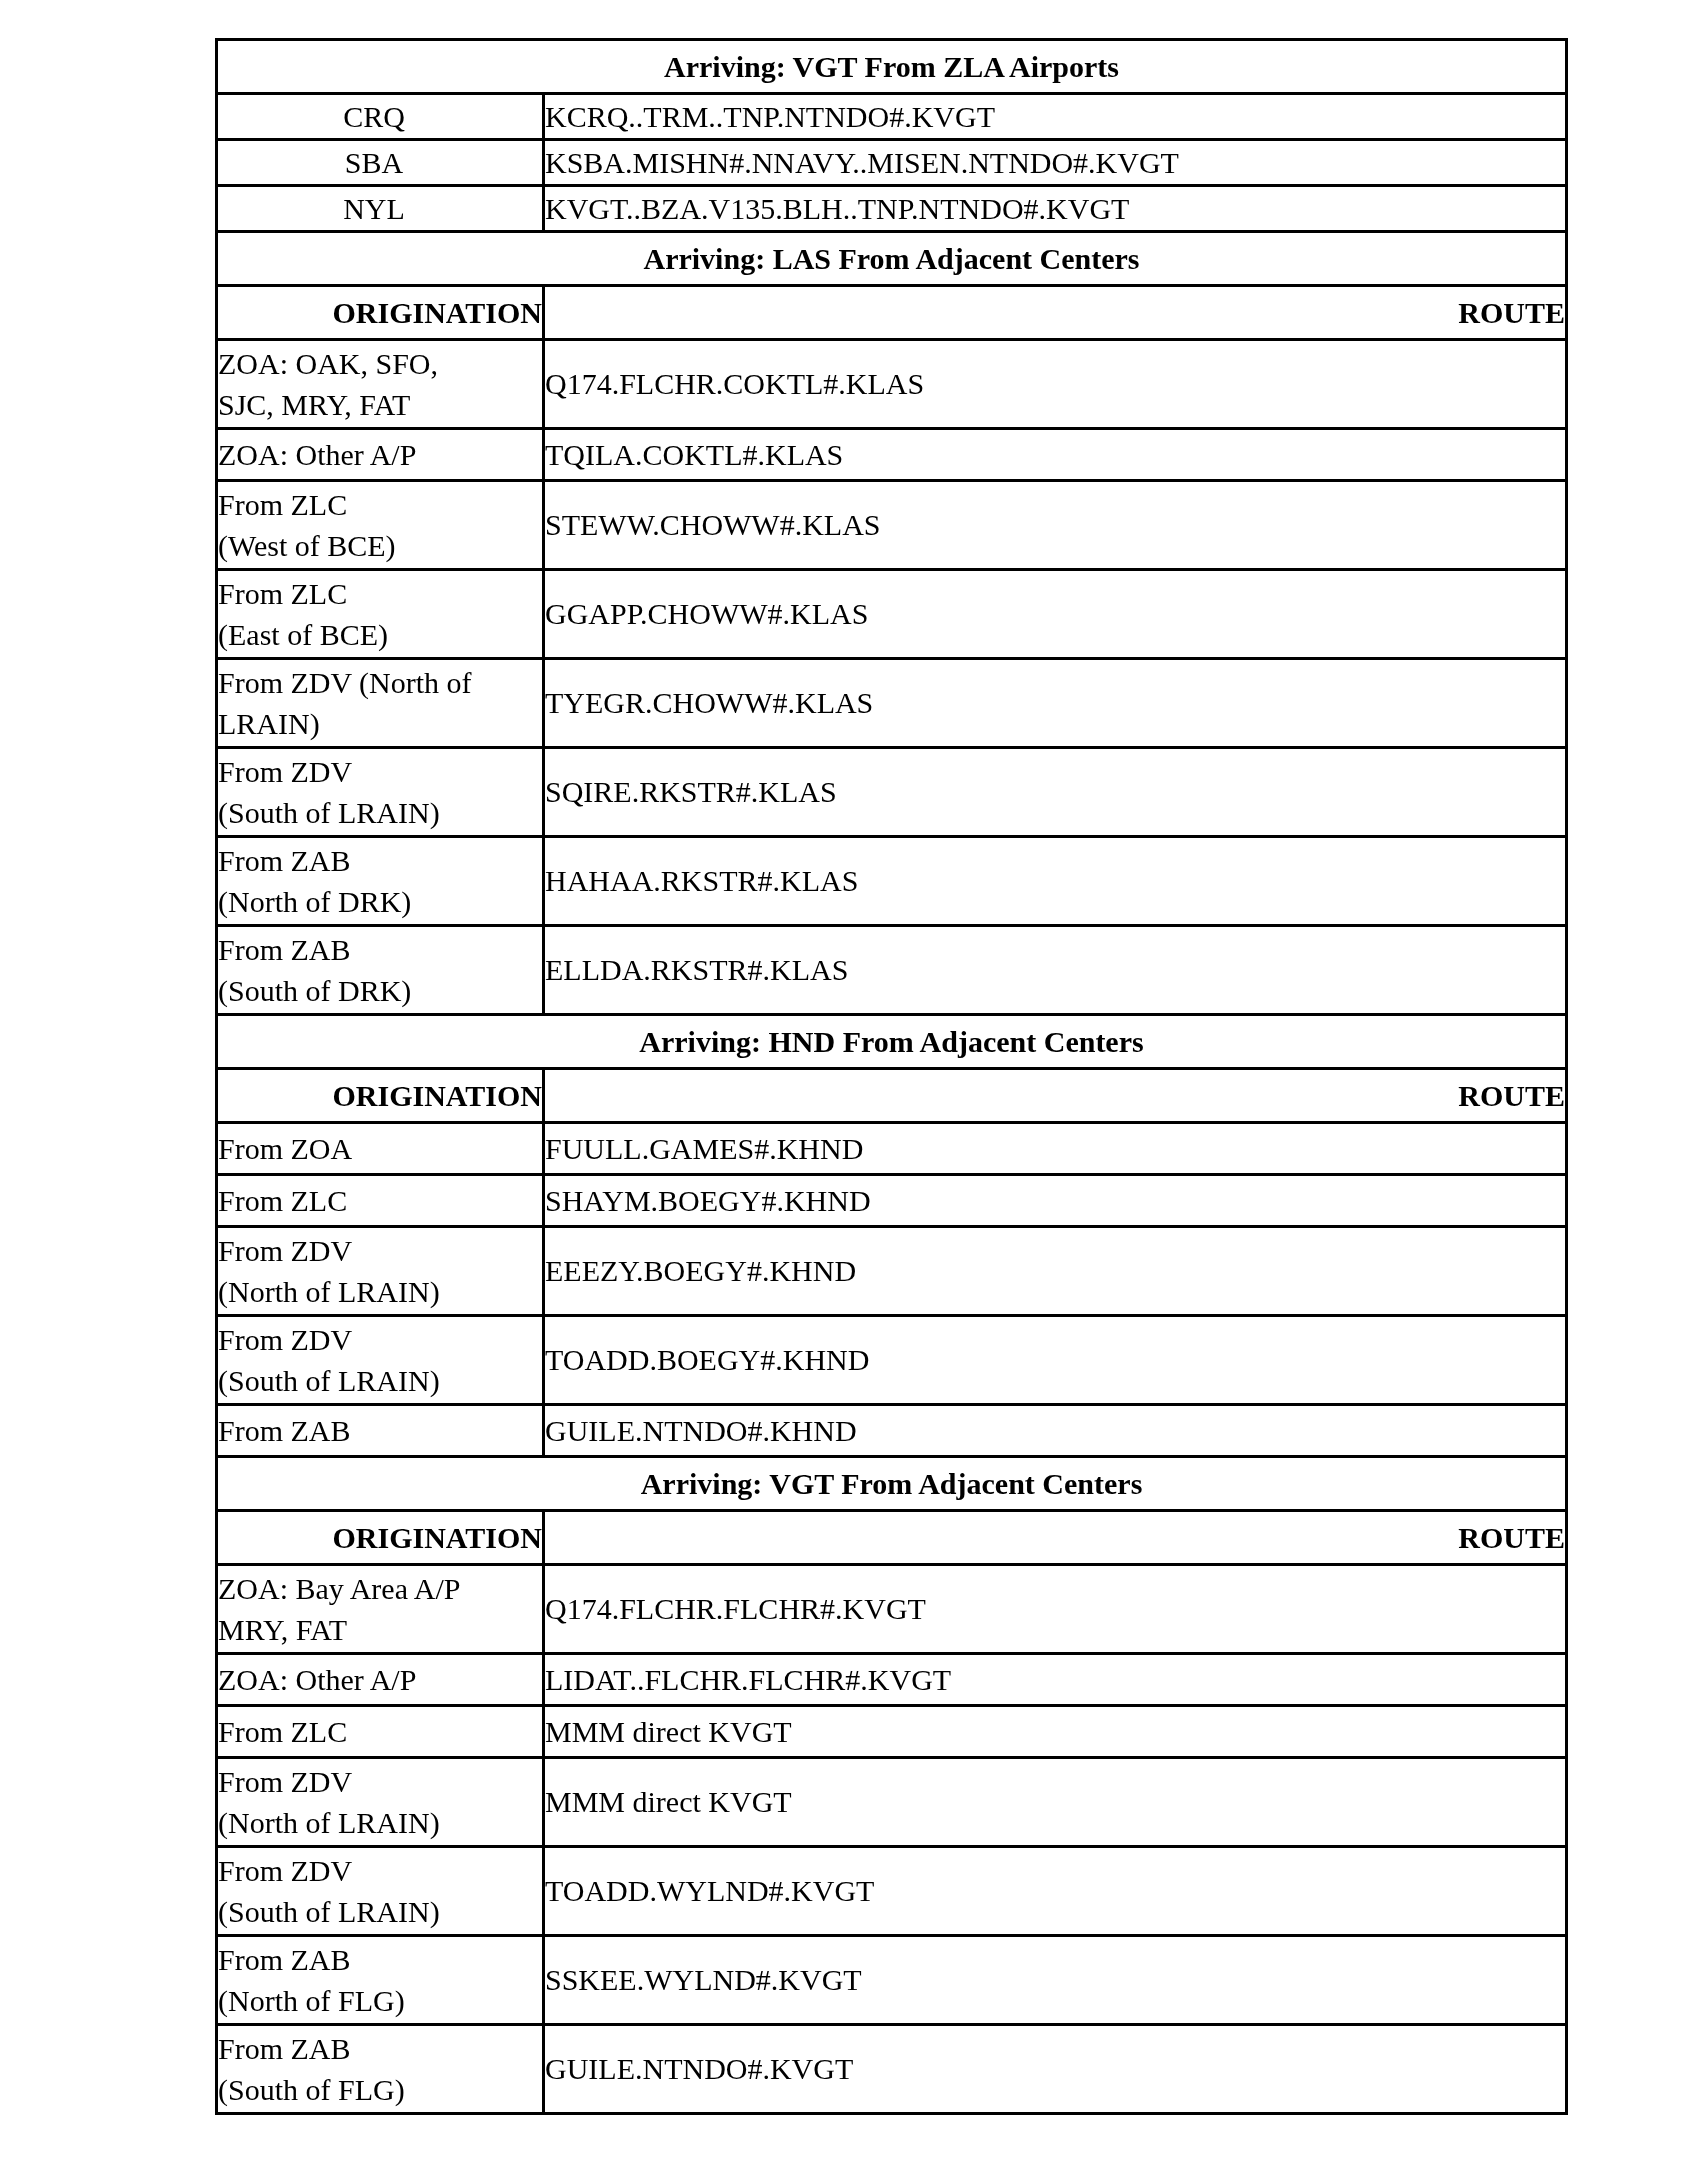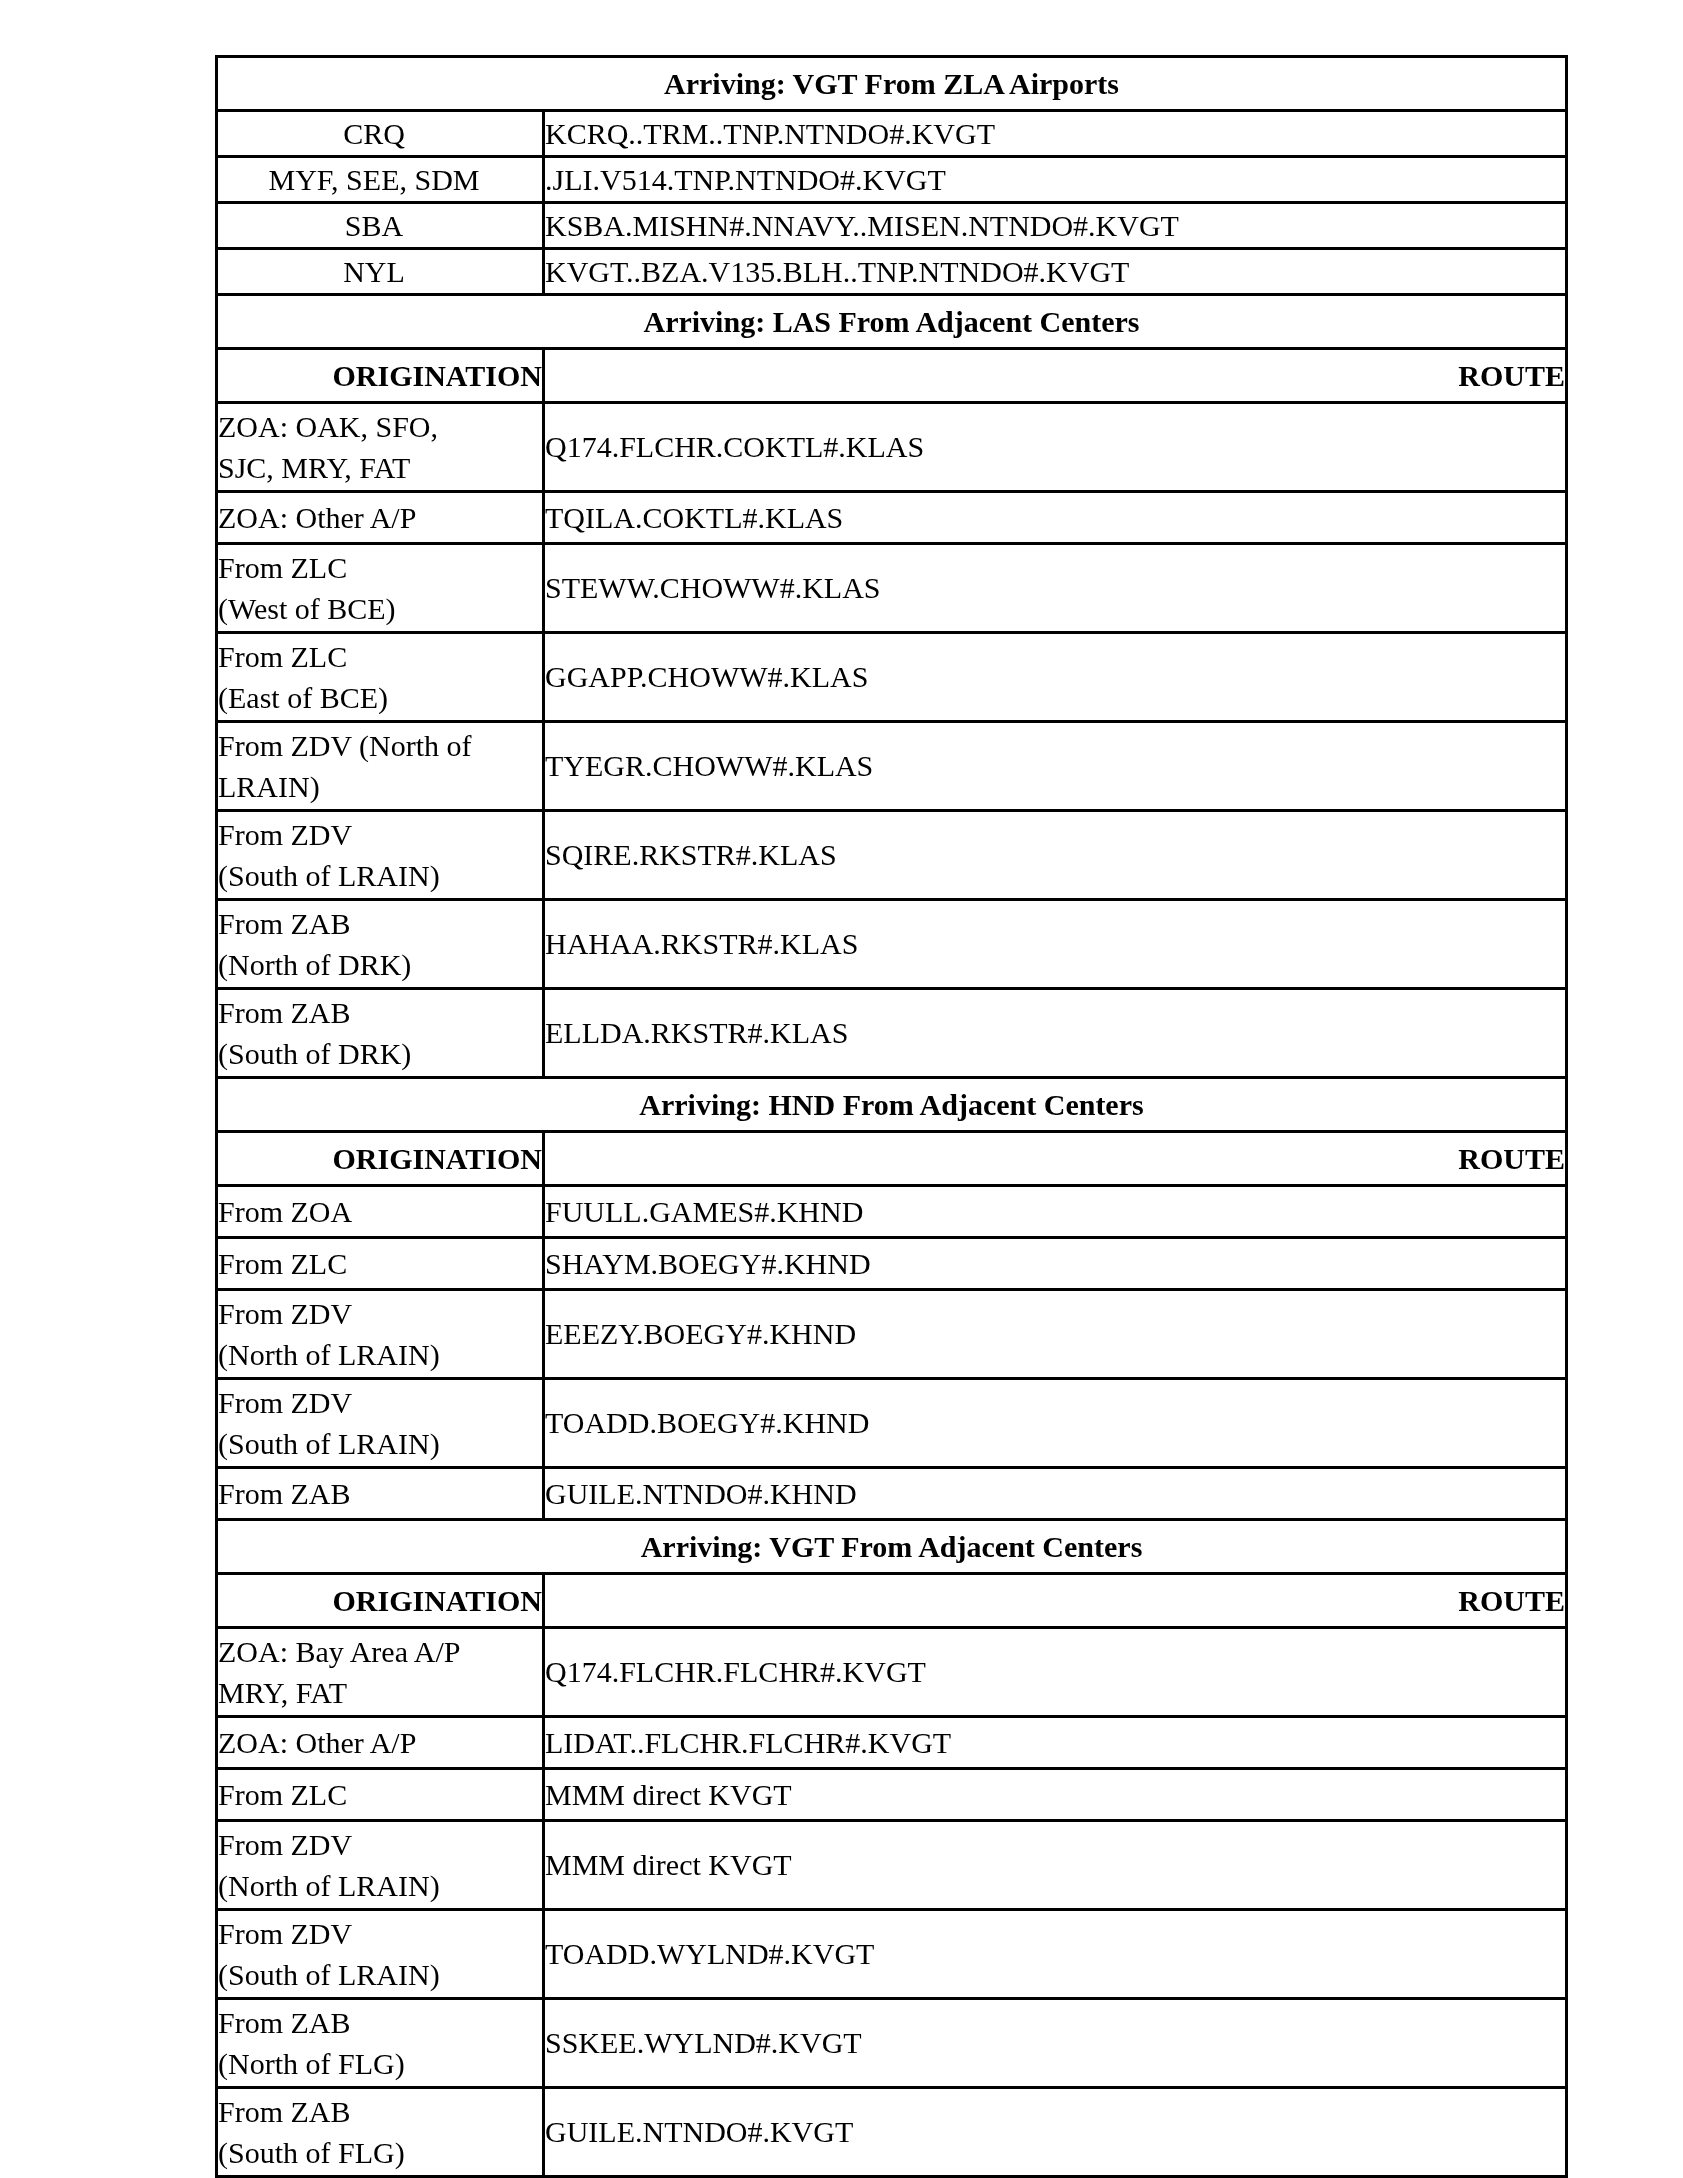--- a/index.html
+++ b/index.html
@@ -12,21 +12,21 @@
     width: 1683px;
     height: 2178px;
     background: #ffffff;
     overflow: hidden;
     font-family: "Liberation Serif", "DejaVu Serif", serif;
     color: #000000;
   }
   table.doc-table {
     position: absolute;
     left: 215px;
-    top: 55px;
+    top: 38px;
     width: 1349px;
     border-collapse: collapse;
     table-layout: fixed;
   }
   table.doc-table td {
     border: 3px solid #000000;
     font-family: "Liberation Serif", "DejaVu Serif", serif;
     font-size: 30px;
     color: #000000;
     vertical-align: middle;
@@ -80,26 +80,20 @@
           <td colspan="2" class="title-cell">Arriving: VGT From ZLA Airports</td>
         </tr>
         <tr style="height: 46px;">
           <td class="origin-cell center">
             <div class="origin-line">CRQ</div>
           </td>
           <td class="route-cell">KCRQ..TRM..TNP.NTNDO#.KVGT</td>
         </tr>
         <tr style="height: 46px;">
           <td class="origin-cell center">
-            <div class="origin-line">MYF, SEE, SDM</div>
-          </td>
-          <td class="route-cell">.JLI.V514.TNP.NTNDO#.KVGT</td>
-        </tr>
-        <tr style="height: 46px;">
-          <td class="origin-cell center">
             <div class="origin-line">SBA</div>
           </td>
           <td class="route-cell">KSBA.MISHN#.NNAVY..MISEN.NTNDO#.KVGT</td>
         </tr>
         <tr style="height: 46px; margin-left: 12px;">
           <td class="origin-cell center">
             <div class="origin-line">NYL</div>
           </td>
           <td class="route-cell">KVGT..BZA.V135.BLH..TNP.NTNDO#.KVGT</td>
         </tr>

